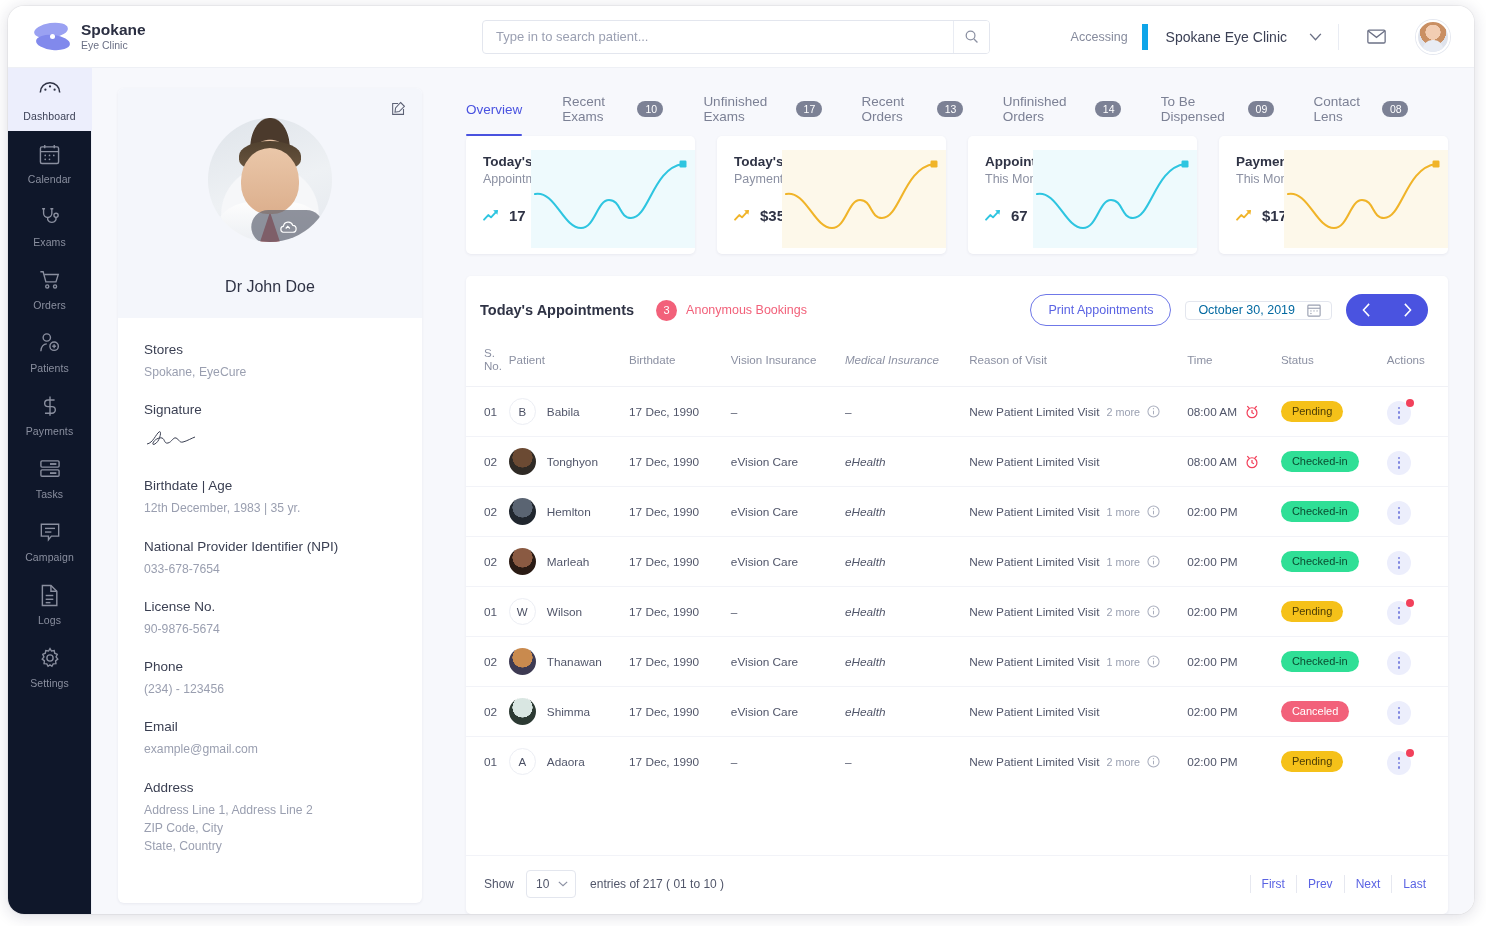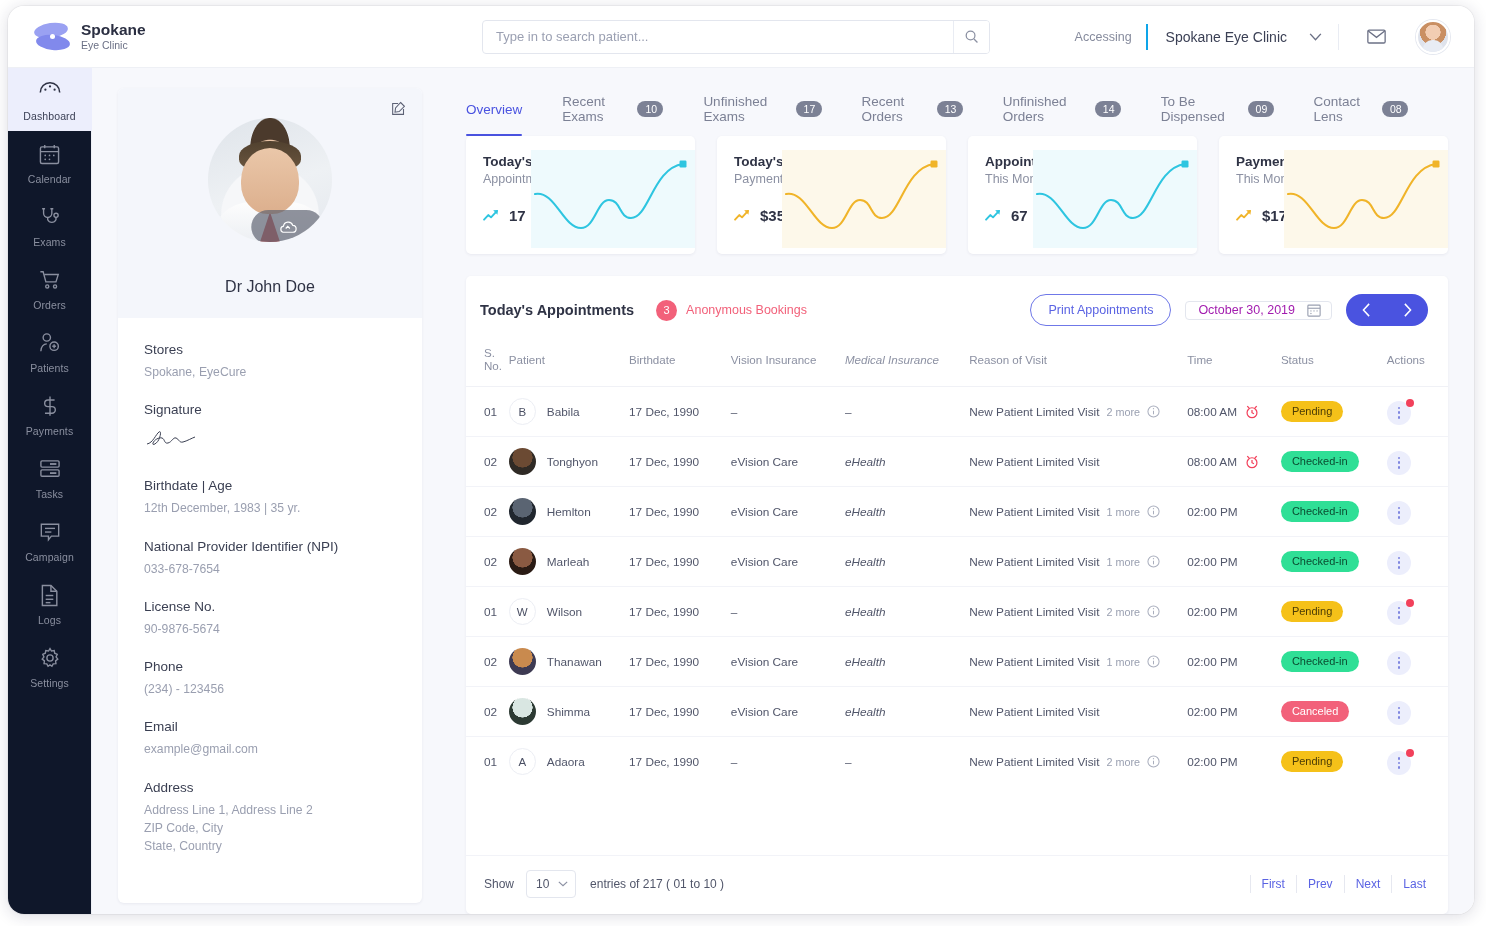--- a/index.html
+++ b/index.html
@@ -63,21 +63,21 @@
   .search-btn {
     width: 36px; border-left: 1px solid #e9ecf3;
     display: flex; align-items: center; justify-content: center;
     background: #fff; cursor: pointer;
   }
 
   .topright { margin-left: auto; display: flex; align-items: center; gap: 0; }
   .accessing-lbl { font-size: 12.5px; color: #868b9d; margin-right: 14px; }
   .clinic-select {
     display: flex; align-items: center; gap: 22px;
-    border-left: 2px solid #0ea5e9; border-right: 1px solid #e9ecf3;
+    border-left: 6px solid #0ea5e9; border-right: 1px solid #e9ecf3;
     padding: 5px 16px 5px 18px; cursor: pointer;
   }
   .clinic-select .nm { font-size: 14px; color: #3b4055; }
   .mail-icon { margin: 0 30px 0 28px; cursor: pointer; display:flex; }
   .avatar-top {
     width: 34px; height: 34px; border-radius: 50%;
     background: radial-gradient(circle at 50% 34%, #f2cdb3 0 30%, #c98f63 31% 52%, #dfe3ec 53% 100%);
     border: 2px solid #fff; box-shadow: 0 0 0 1px #e5e8f0;
     overflow:hidden; position: relative; cursor: pointer;
   }
@@ -211,21 +211,21 @@
   .anon .atxt { font-size: 12.5px; color: #f2617a; }
   .head-right { margin-left: auto; display: flex; align-items: center; gap: 14px; }
   .print-btn {
     border: 1px solid #6f78e8; color: #5a63e3; background: #fff;
     border-radius: 20px; font-size: 12.5px; padding: 8px 17px; cursor: pointer;
     font-family: inherit;
   }
   .datepick {
     border: 1px solid #e3e6ee; border-radius: 4px; height: 19px;
     display: flex; align-items: center; gap: 12px; padding: 0 10px 0 12px;
-    font-size: 12.5px; color: #a21caf; cursor: pointer;
+    font-size: 12.5px; color: #0369a1; cursor: pointer;
   }
   .navbtns {
     background: #4a53e0; border-radius: 20px; height: 32px; width: 82px;
     display: flex; align-items: center; justify-content: space-around; cursor: pointer;
   }
 
   table { width: 100%; border-collapse: collapse; }
   thead th {
     font-size: 11.6px; color: #8b90a2; font-weight: normal; text-align: left;
     padding: 6px 0 14px; border-bottom: 1px solid #f0f1f6;

